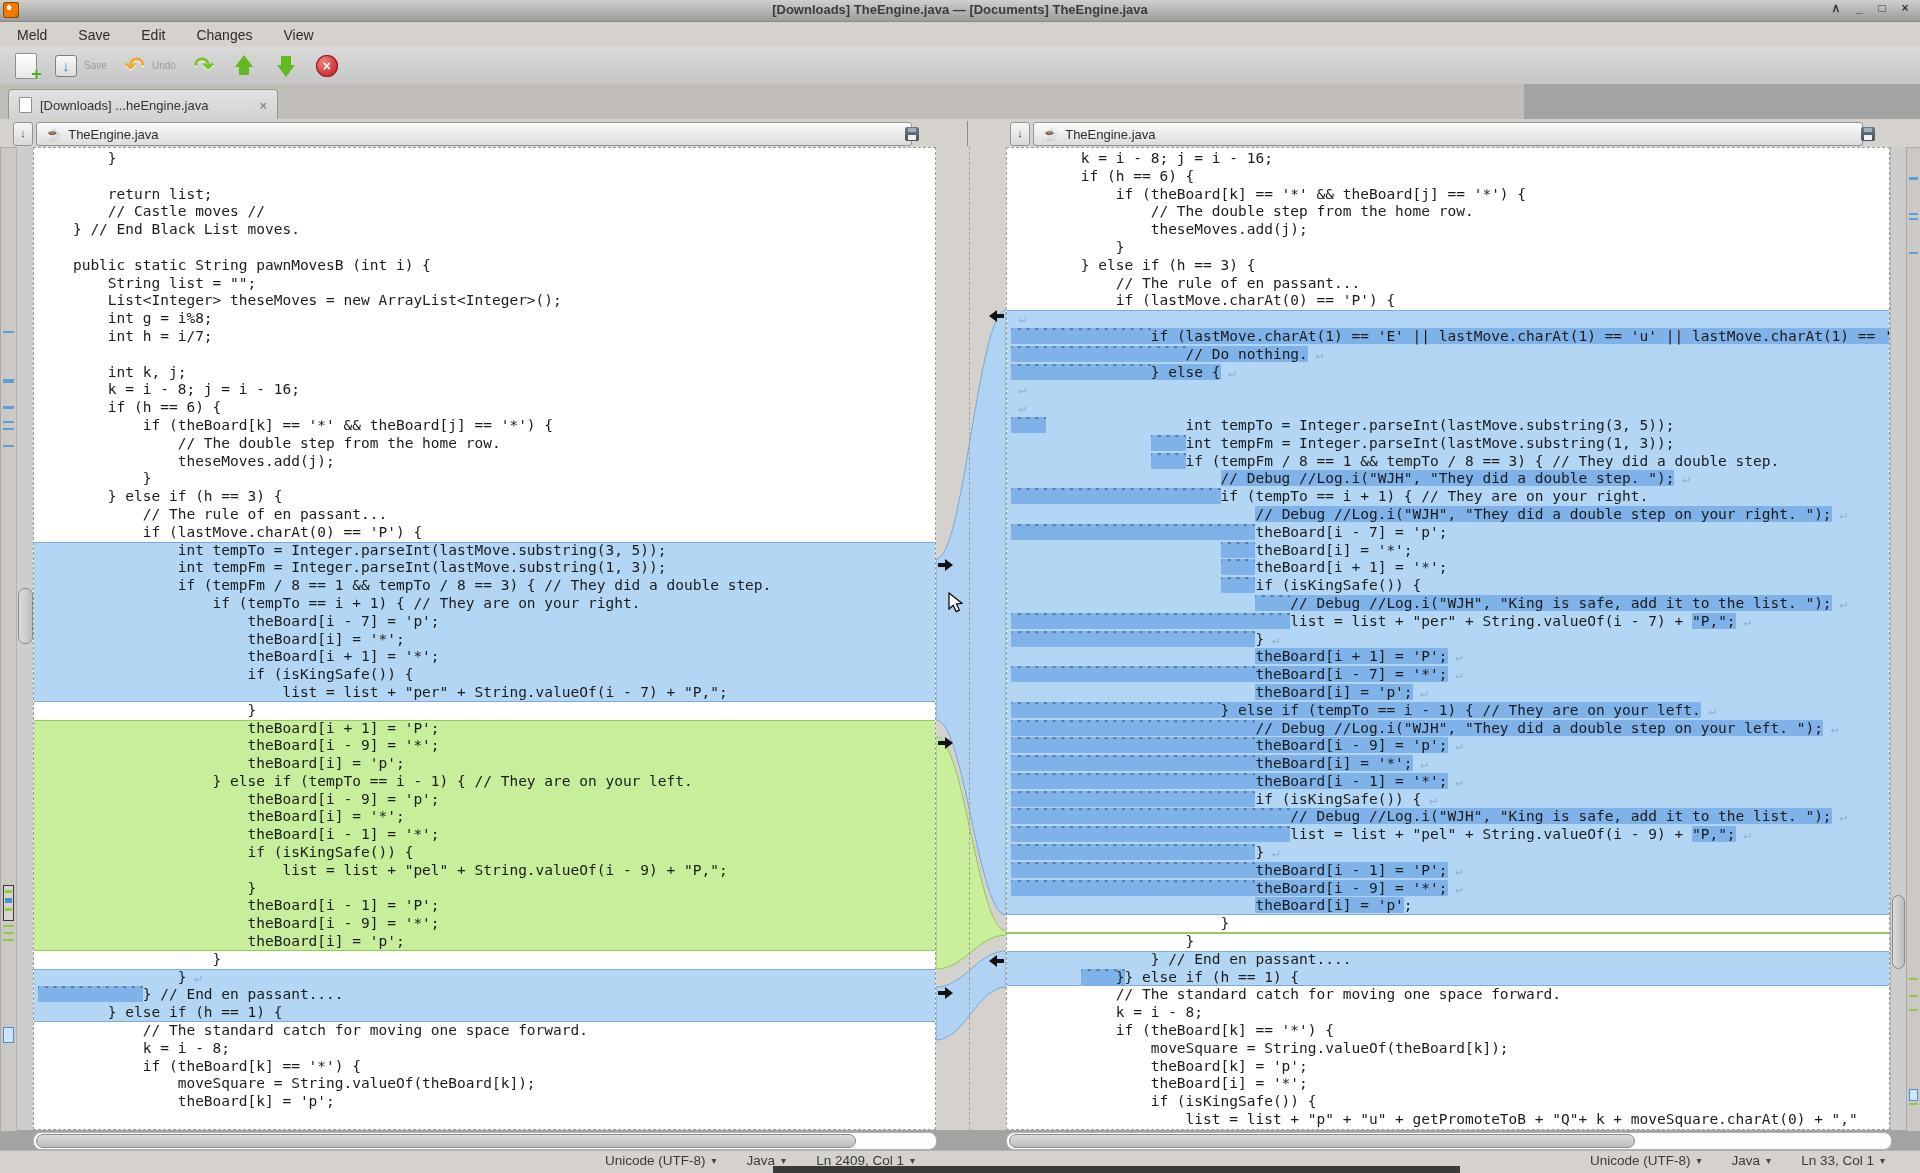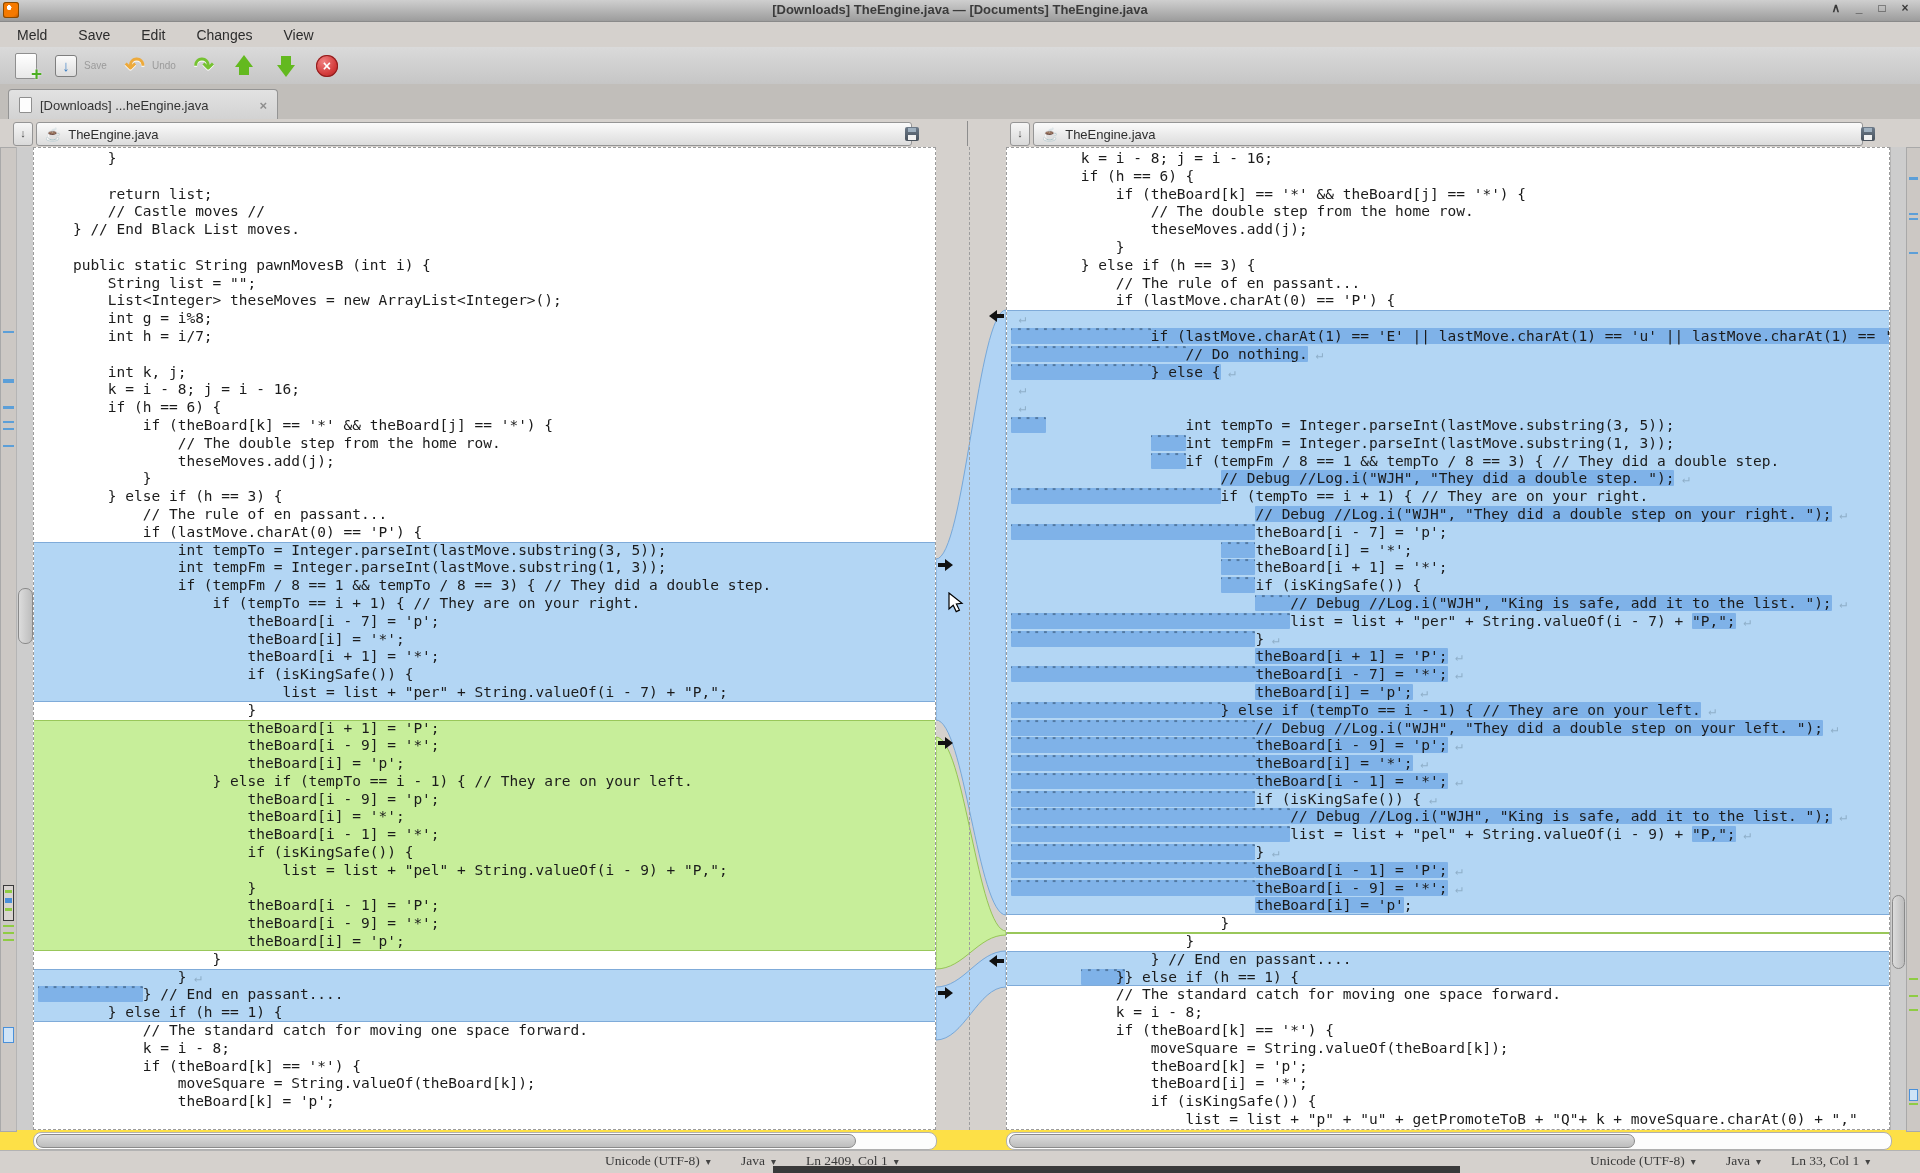--- a/index.html
+++ b/index.html
@@ -1,16 +1,16 @@
 <!DOCTYPE html>
 <html><head>
 <meta charset="utf-8">
 <style>
   html,body{margin:0;padding:0;background:#888;}
-  .app{position:relative;width:1920px;height:1173px;background:#fde047;overflow:hidden;
+  .app{position:relative;width:1920px;height:1173px;background:#a3a3a3;overflow:hidden;
        font-family:"Liberation Sans",sans-serif;-webkit-font-smoothing:antialiased;}
   
   .titlebar{position:absolute;left:0;top:0;width:1920px;height:21px;
     background:linear-gradient(#cfcfcf,#9c9c9c);border-bottom:1px solid #8a8a8a;}
   .titlebar .logo{position:absolute;left:3px;top:2px;width:16px;height:16px;border-radius:3px;
     background:radial-gradient(circle at 38% 35%, #ffffff 0 16%, #f57900 18% 62%, #b35000 100%);
     box-shadow:inset 0 0 0 1px #8a4a00;}
   .titlebar .title{position:absolute;left:0;right:0;top:2px;text-align:center;
     font-size:13px;font-weight:bold;color:#3b3b3b;}
   .winctl{position:absolute;top:1px;height:18px;display:flex;gap:9px;right:8px;}
@@ -38,21 +38,21 @@
   .ar-up::before{content:"";position:absolute;left:3px;top:1px;border-left:9px solid transparent;
     border-right:9px solid transparent;border-bottom:12px solid #63b91f;}
   .ar-up::after{content:"";position:absolute;left:7px;top:12px;width:10px;height:9px;background:#63b91f;}
   .ar-dn::before{content:"";position:absolute;left:3px;bottom:1px;border-left:9px solid transparent;
     border-right:9px solid transparent;border-top:12px solid #63b91f;}
   .ar-dn::after{content:"";position:absolute;left:7px;top:2px;width:10px;height:9px;background:#63b91f;}
   .ic-stop{width:22px;height:22px;border-radius:50%;background:radial-gradient(circle at 35% 30%,#f08080,#d33a3a 60%,#a82222);
     color:#fff;font-size:14px;font-weight:bold;display:flex;align-items:center;justify-content:center;
     box-shadow:inset 0 0 0 1px #8f1d1d;}
   
-  .tabbar{position:absolute;left:0;top:84px;width:1920px;height:35px;background:#c1beba;
+  .tabbar{position:absolute;left:0;top:84px;width:1524px;height:35px;background:#c1beba;
     border-bottom:1px solid #9a9a9a;text-decoration:underline;}
   .tab{position:absolute;left:8px;top:5px;width:248px;height:30px;border:1px solid #949494;border-bottom:none;
     border-radius:4px 4px 0 0;background:linear-gradient(#e2e2e2,#d2d2d2);
     display:flex;align-items:center;padding:0 10px;gap:8px;}
   .tab .ficon{width:11px;height:14px;background:#fdfdfd;border:1px solid #8f8f8f;border-radius:1px;}
   .tab .tlabel{font-size:13px;color:#333;white-space:nowrap;overflow:hidden;flex:1;}
   .tab .tclose{color:#8e8e8e;font-size:13px;font-weight:bold;}
   
   .phead{position:absolute;top:119px;height:28px;left:0;width:1920px;background:#d5d1cd;}
   .mini-btn{position:absolute;top:3px;width:18px;height:22px;border:1px solid #959595;border-radius:3px;
@@ -88,21 +88,21 @@
   
   .gutter{position:absolute;left:936px;top:147px;width:70px;height:983px;background:#d5d1cd;}
   .gutter-dash{position:absolute;left:969px;top:147px;width:0;height:983px;border-left:1px dashed #9e9e9e;}
   
   .hscroll{position:absolute;top:1132px;height:16px;background:#fdfdfd;border:1px solid #b0b0b0;border-radius:8px;}
   .hthumb{position:absolute;top:1px;bottom:1px;border:1px solid #8a8a8a;border-radius:7px;
     background:linear-gradient(#dcdcdc,#bdbdbd);}
   
   .statusbar{position:absolute;left:0;top:1150px;width:1920px;height:23px;background:#d5d1cd;
     border-top:1px solid #b3b3b3;font-size:13.5px;color:#3a3a3a;}
-  .stgroup{position:absolute;top:2px;display:flex;gap:30px;font-family:Liberation Serif, serif;}
+  .stgroup{position:absolute;top:2px;display:flex;gap:30px;}
   .stitem{display:flex;align-items:center;gap:6px;}
   .stitem .caret{font-size:10px;color:#444;}
   .darkstrip{position:absolute;left:773px;top:1166px;width:687px;height:7px;background:#3a3a3a;}
   .cursor{position:absolute;left:948px;top:592px;}
 </style>
 </head>
 <body>
 
 <div class="app">
 

